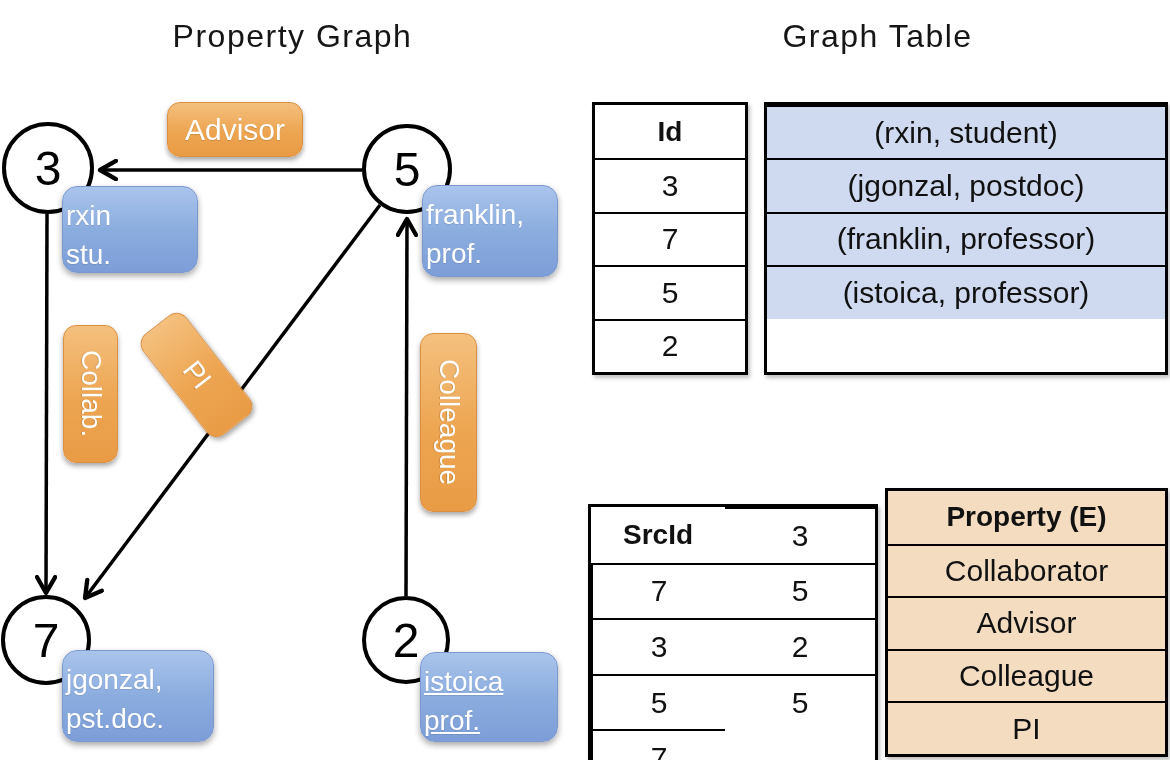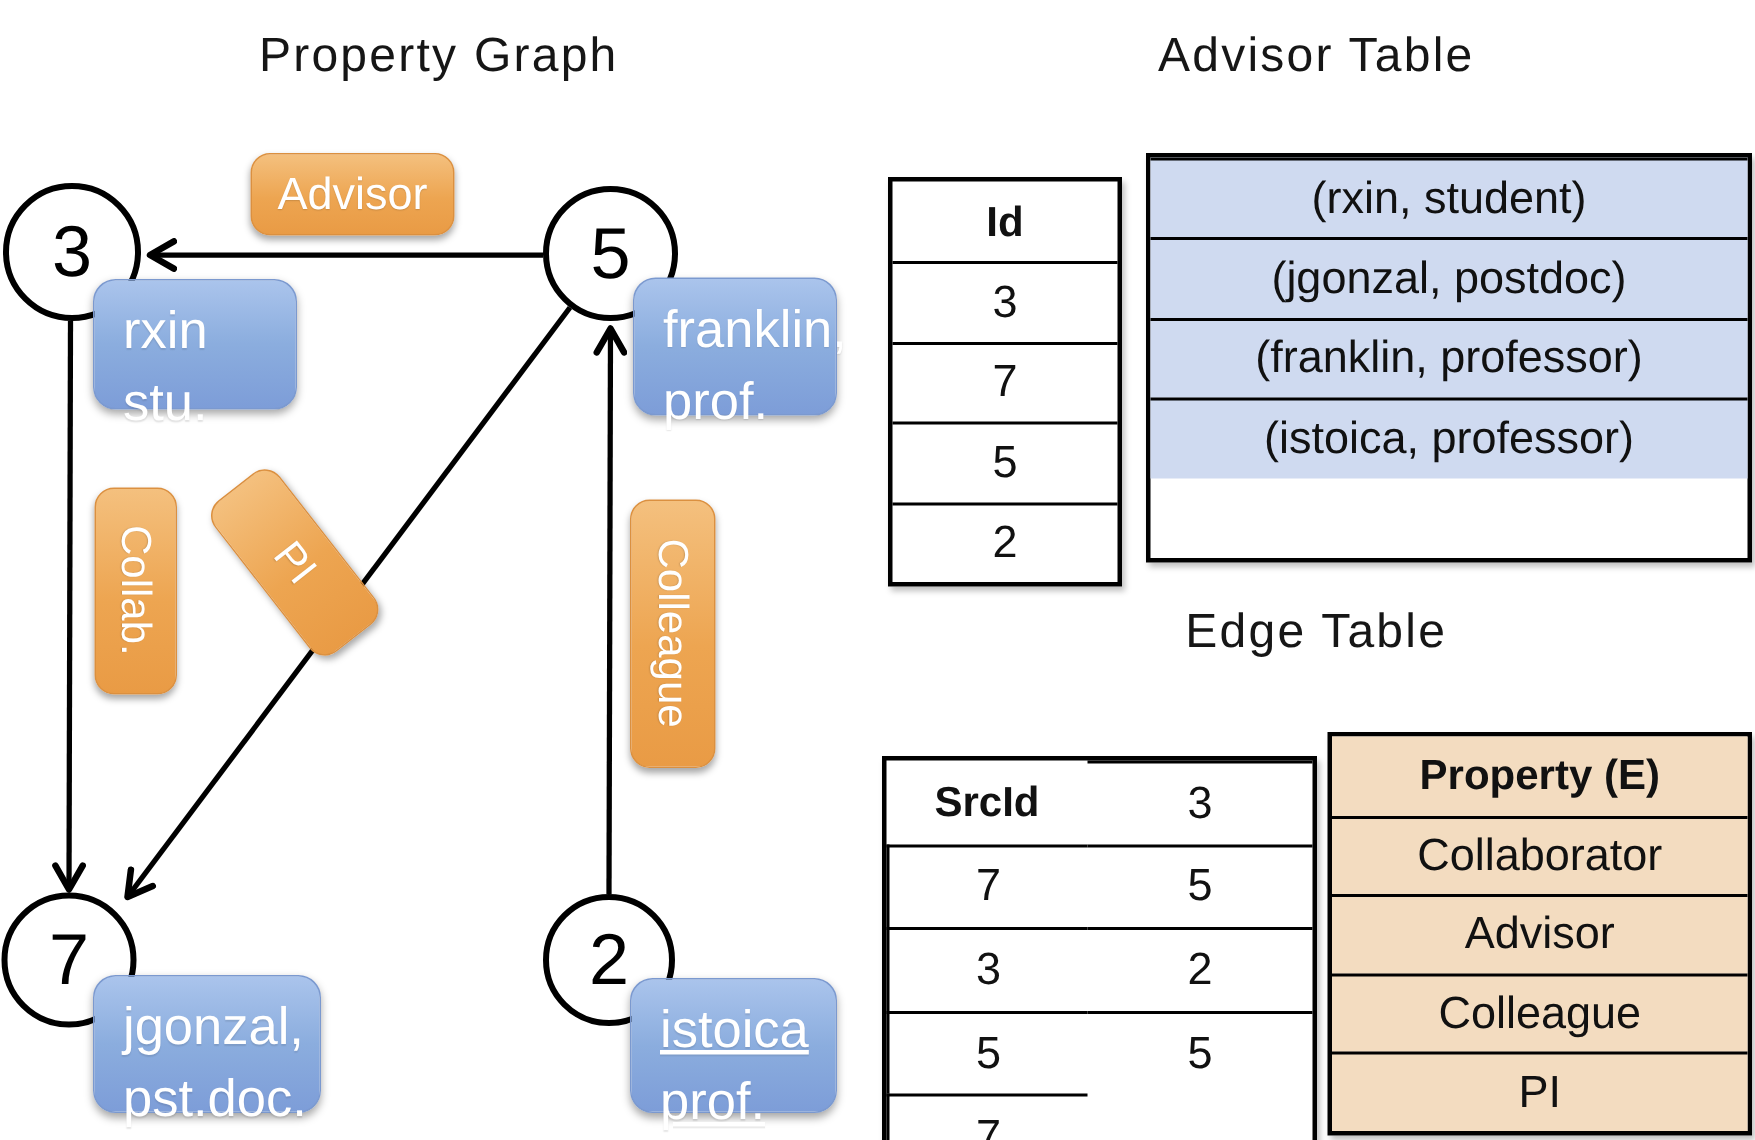--- a/index.html
+++ b/index.html
@@ -26,22 +26,22 @@
     display:flex;align-items:center;justify-content:center;
     color:#fff;font-size:30px;text-shadow:0 1px 1px rgba(0,0,0,0.15);
     box-sizing:border-box;
   }
   .vtext{writing-mode:vertical-rl;font-size:28px;}
   .prop-box{
     position:absolute;z-index:4;border-radius:15px;
     background:linear-gradient(180deg,#aac4ec 0%,#8badde 50%,#7d9dd8 100%);
     border:1.5px solid #7b99cf;
     box-shadow:0 3px 6px rgba(0,0,0,0.35);
-    color:#fff;font-size:35px;line-height:1.38;
-    padding:10px 0 0 19px;box-sizing:border-box;
+    color:#fff;font-size:28px;line-height:1.38;
+    padding:10px 0 0 3px;box-sizing:border-box;
     text-shadow:0 1px 1px rgba(0,0,0,0.1);
   }
   
   .tbl{
     position:absolute;border:3px solid #000;box-sizing:border-box;
     box-shadow:2px 3px 4px rgba(0,0,0,0.25);
     display:grid;background:#fff;
   }
   .cell{
     display:flex;align-items:center;justify-content:center;
@@ -52,22 +52,21 @@
   .bl{border-left:2.5px solid #000;}
   .fill-blue{background:#cfdaf0;}
   .fill-tan{background:#f3dcc0;}
 </style>
 </head>
 <body>
 
 <div class="stage">
 
   <div class="big-title" style="left:0;top:18;width:585px;top:18px;">Property Graph</div>
-  <div class="big-title" style="left:585px;width:585px;top:18px;">Advisor Table</div>
-  <div class="big-title" style="left:585px;width:585px;top:402px;">Edge Table</div>
+  <div class="big-title" style="left:585px;width:585px;top:18px;">Graph Table</div>
 
   <svg class="edges-svg" width="585" height="760" viewBox="0 0 585 760">
     <defs>
       <marker id="arrow" viewBox="0 0 10 10" refX="8" refY="5" markerWidth="6.5" markerHeight="6.5" markerUnits="strokeWidth" orient="auto">
         <path d="M1,1 L8,5 L1,9" fill="none" stroke="#000" stroke-width="1.9" stroke-linecap="round" stroke-linejoin="round"></path>
       </marker>
     </defs>
     <line x1="362" y1="170" x2="100" y2="170" stroke="#000" stroke-width="3.5" marker-end="url(#arrow)"></line>
     <line x1="47" y1="214" x2="46" y2="593" stroke="#000" stroke-width="3.5" marker-end="url(#arrow)"></line>
     <line x1="380" y1="205" x2="85" y2="598" stroke="#000" stroke-width="3.5" marker-end="url(#arrow)"></line>
@@ -110,21 +109,21 @@
   </div>
   <div class="prop-box" style="left:62px;top:650px;width:152px;height:92px;">
     <div>jgonzal,</div>
     <div>pst.doc.</div>
   </div>
   <div class="prop-box" style="left:420px;top:652px;width:138px;height:90px;text-decoration:underline;">
     <div>istoica</div>
     <div>prof.</div>
   </div>
 
-  <div class="tbl" style="left:592px;top:102px;width:156px;height:273px;grid-template-rows:repeat(5,1fr);margin-top:16px;">
+  <div class="tbl" style="left:592px;top:102px;width:156px;height:273px;grid-template-rows:repeat(5,1fr);">
     <div class="cell hdr">Id</div>
     <div class="cell bt">3</div>
     <div class="cell bt">7</div>
     <div class="cell bt">5</div>
     <div class="cell bt">2</div>
   </div>
 
   <div class="tbl" style="left:764px;top:102px;width:404px;height:273px;grid-template-rows:repeat(5,1fr);">
     <div class="cell bt fill-blue">(rxin, student)</div>
     <div class="cell bt fill-blue">(jgonzal, postdoc)</div>

